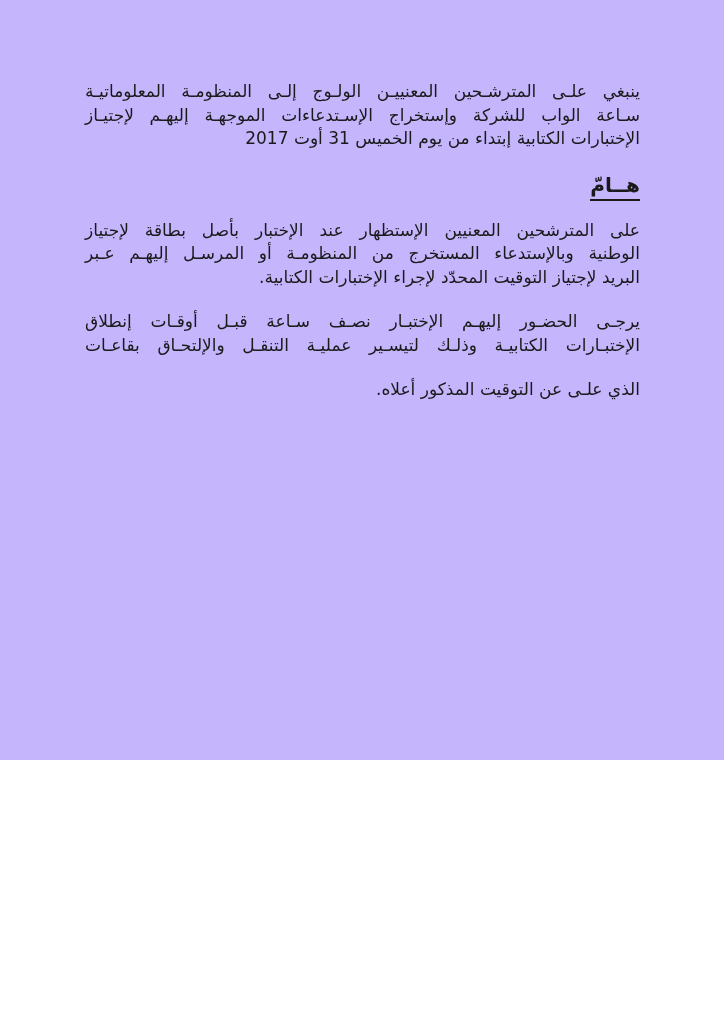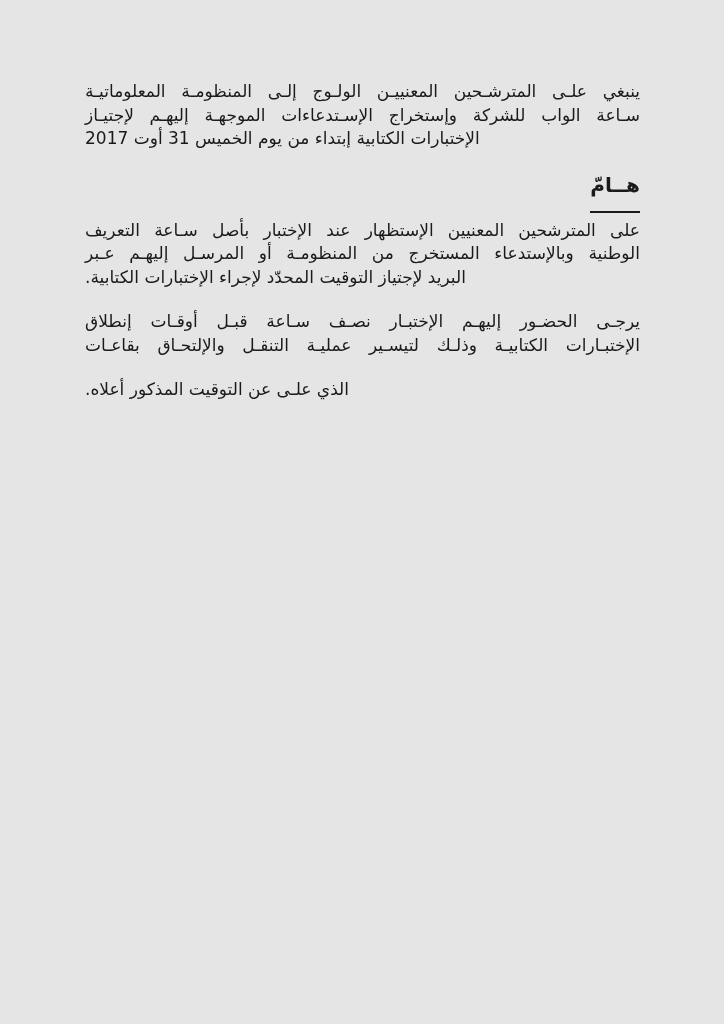--- a/index.html
+++ b/index.html
@@ -3,22 +3,22 @@
 <meta charset="utf-8">
 <style>
   html, body {
     margin: 0;
     padding: 0;
     background: #ffffff;
   }
   .page {
     position: relative;
     width: 724px;
-    height: 1024px;
-    background: #e5e5e5;
+    height: 760px;
+    background: #c4b5fd;
     overflow: hidden;
   }
   .doc {
     direction: rtl;
     unicode-bidi: embed;
     padding: 80px 84px 0 85px;
     color: #1a1a1a;
     font-family: "DejaVu Sans", sans-serif;
     font-size: 17px;
     line-height: 23.5px;
@@ -30,54 +30,54 @@
   .line {
     display: block;
   }
   
   .line.fill {
     text-align: justify;
     text-align-last: justify;
   }
   
   .line.lastline {
-    text-align: left;
+    text-align: right;
   }
   .heading {
     margin: 0 0 21px 0;
     padding: 0;
     text-align: right;
     font-size: 20px;
     line-height: 26px;
     font-weight: bold;
   }
   .heading-text {
     border-bottom: 2px solid #1a1a1a;
-    padding-bottom: 14px;
+    padding-bottom: 2px;
     margin-top: 36px;
   }
 </style>
 </head>
 <body>
 
 <div class="page">
   <main class="doc" dir="rtl" lang="ar">
 
     <section class="para">
       <span class="line fill">ينبغي علـى المترشـحين المعنييـن الولـوج إلـى المنظومـة المعلوماتيـة</span>
       <span class="line fill">سـاعة الواب للشركة وإستخراج الإسـتدعاءات الموجهـة إليهـم لإجتيـاز</span>
       <span class="line lastline">الإختبارات الكتابية إبتداء من يوم الخميس 31 أوت 2017</span>
     </section>
 
     <h2 class="heading">
       <span class="heading-text">هــامّ</span>
     </h2>
 
     <section class="para">
-      <span class="line fill">على المترشحين المعنيين الإستظهار عند الإختبار بأصل سـاعة التعريف</span>
+      <span class="line fill">على المترشحين المعنيين الإستظهار عند الإختبار بأصل بطاقة لإجتياز</span>
       <span class="line fill">الوطنية وبالإستدعاء المستخرج من المنظومـة أو المرسـل إليهـم عـبر</span>
       <span class="line lastline">البريد لإجتياز التوقيت المحدّد لإجراء الإختبارات الكتابية.</span>
     </section>
 
     <section class="para">
       <span class="line fill">يرجـى الحضـور إليهـم الإختبـار نصـف سـاعة قبـل أوقـات إنطلاق</span>
       <span class="line fill">الإختبـارات الكتابيـة وذلـك لتيسـير عمليـة التنقـل والإلتحـاق بقاعـات</span>
     </section>
 
     <section class="para">

